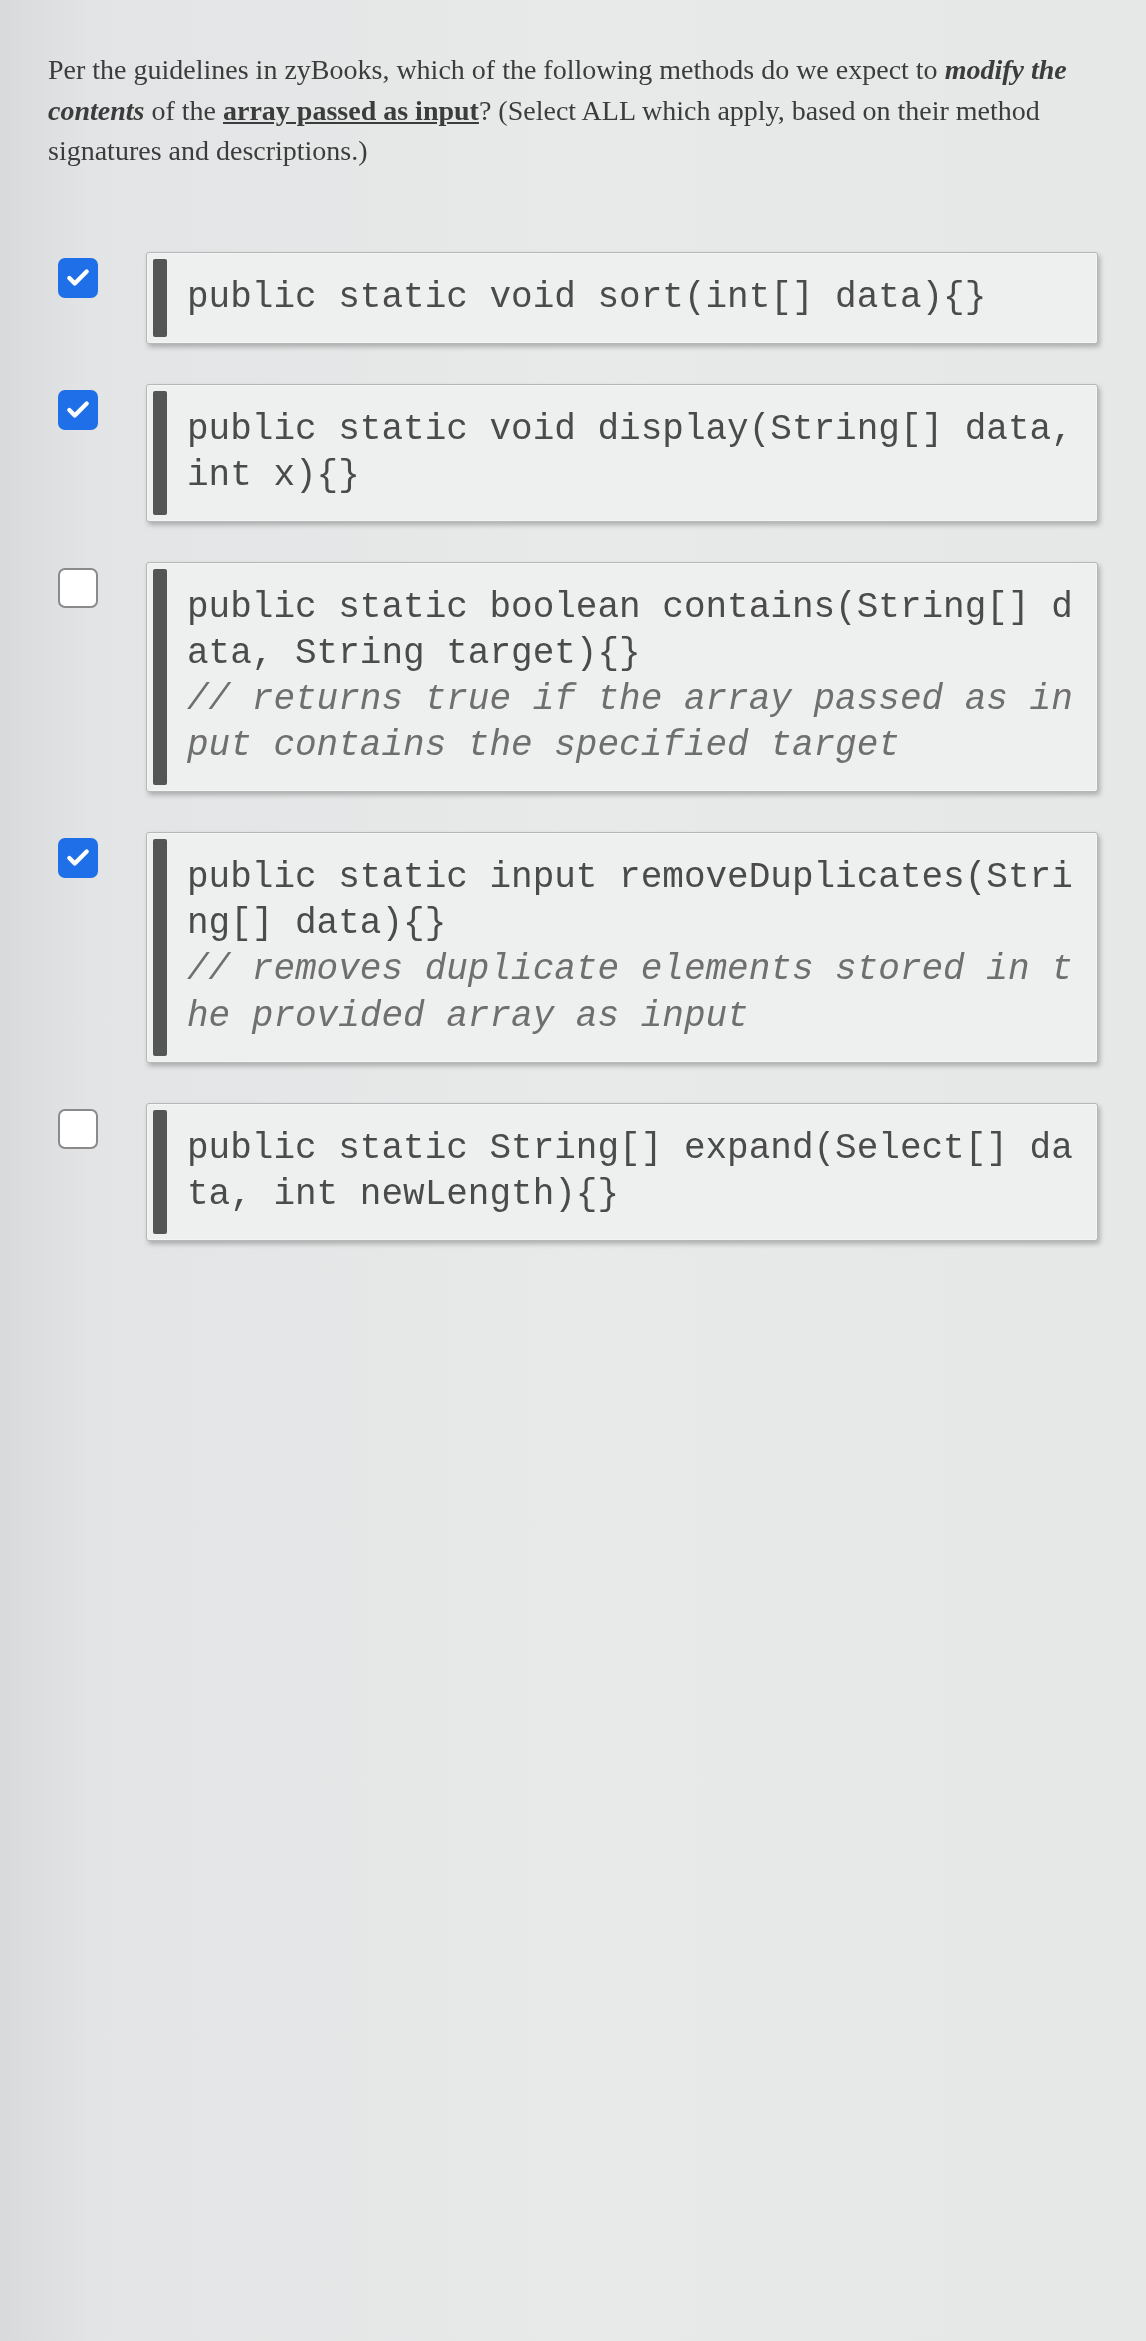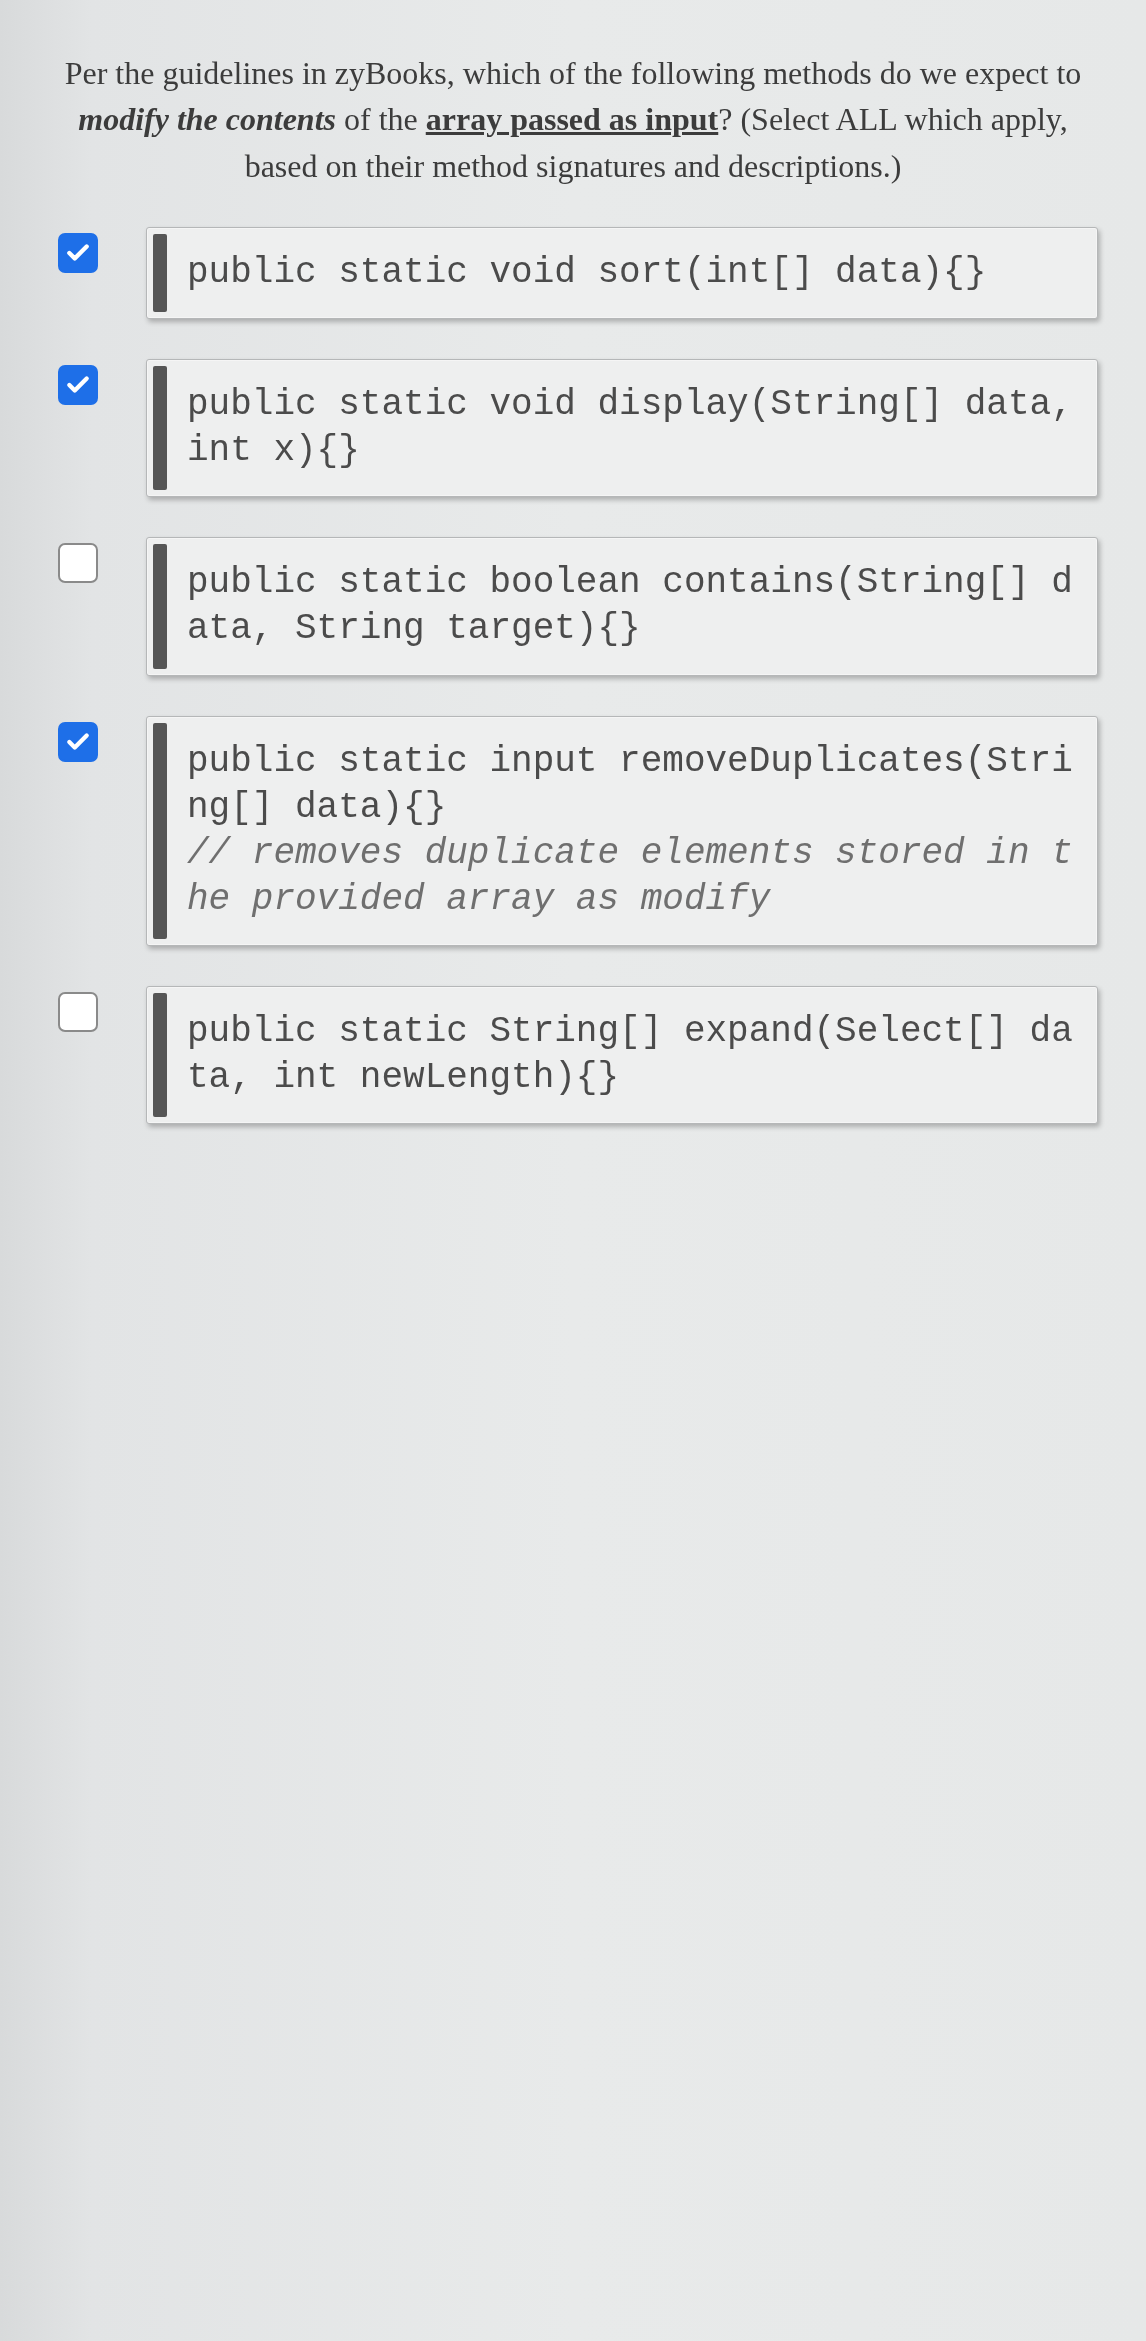--- a/index.html
+++ b/index.html
@@ -8,26 +8,25 @@
     background: #dfe1e2;
     font-family: Georgia, 'Times New Roman', serif;
   }
   .page {
     width: 1146px;
     min-height: 2341px;
     background: linear-gradient(90deg, #d8dadb 0%, #e2e4e5 8%, #e8eaea 50%, #e6e8e8 100%);
     padding: 50px 48px 60px 48px;
   }
   .question {
-    font-size: 32px;
+    font-size: 28px;
     line-height: 1.45;
     color: #3c3c3c;
     font-weight: 400;
-    margin-bottom: 38px;
-    text-align: center;
+    margin-bottom: 80px;
   }
   .question .italic-bold { font-style: italic; font-weight: 700; }
   .question .underline { text-decoration: underline; font-weight: 700; }
   .options {
     display: flex;
     flex-direction: column;
     gap: 40px;
     padding-left: 10px;
   }
   .option-row {
@@ -113,32 +112,33 @@
         <span class="code-sig">public static void display(String[] data, int x){}</span><br>
       </div>
     </div>
 
     <div class="option-row">
       <div class="checkbox">
         
       </div>
       <div class="code-card">
         <span class="code-sig">public static boolean contains(String[] data, String target){}</span><br>
+        <span class="code-comment">// returns true if the array passed as input contains the specified target</span>
       </div>
     </div>
 
     <div class="option-row">
       <div class="checkbox checked">
         <svg viewBox="0 0 24 24">
             <path fill="none" stroke="#fff" stroke-width="4" stroke-linecap="round" stroke-linejoin="round" d="M4 12l5 5L20 6"></path>
           </svg>
       </div>
       <div class="code-card">
         <span class="code-sig">public static input removeDuplicates(String[] data){}</span><br>
-        <span class="code-comment">// removes duplicate elements stored in the provided array as modify</span>
+        <span class="code-comment">// removes duplicate elements stored in the provided array as input</span>
       </div>
     </div>
 
     <div class="option-row">
       <div class="checkbox">
         
       </div>
       <div class="code-card">
         <span class="code-sig">public static String[] expand(Select[] data, int newLength){}</span><br>
       </div>

